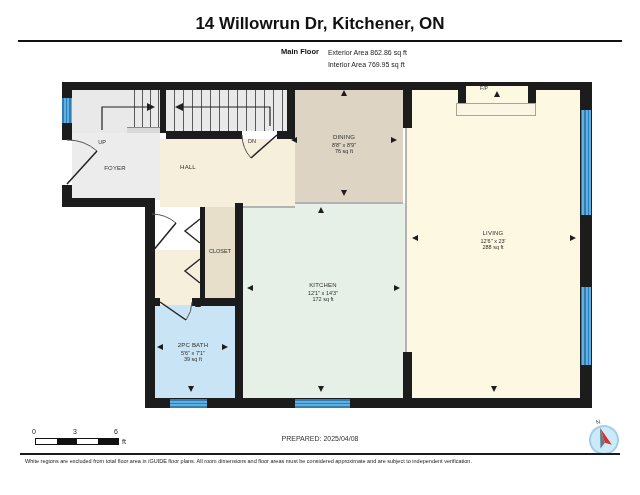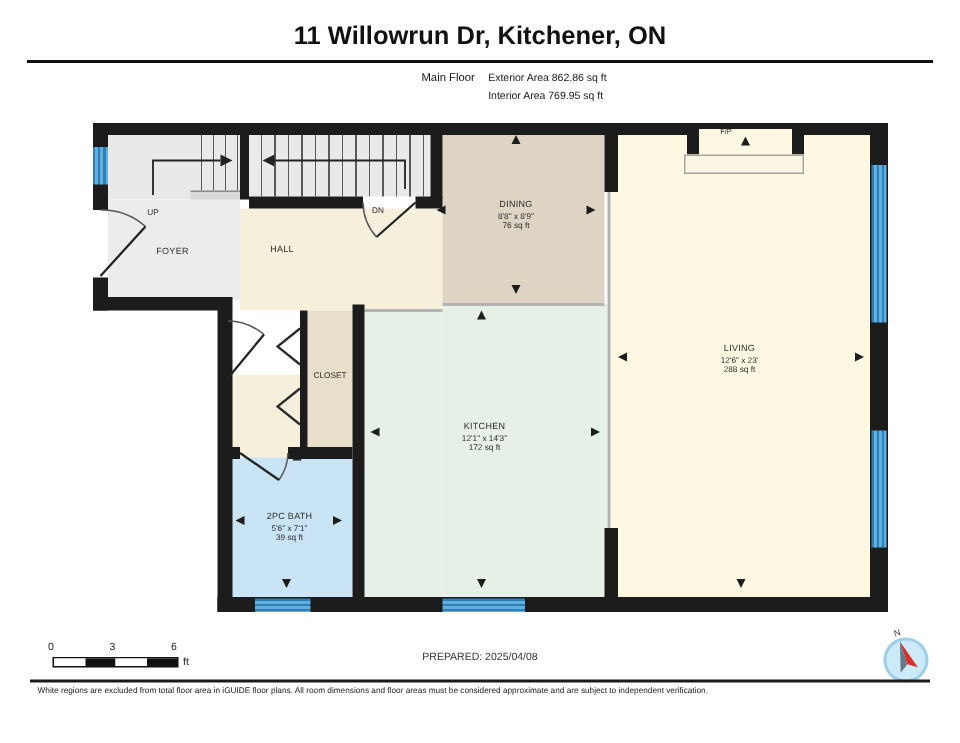--- a/index.html
+++ b/index.html
@@ -19,24 +19,24 @@
   .da-left{position:absolute;width:0;height:0;border-top:3.5px solid transparent;border-bottom:3.5px solid transparent;border-right:6px solid #1d1d1d;}
   .da-right{position:absolute;width:0;height:0;border-top:3.5px solid transparent;border-bottom:3.5px solid transparent;border-left:6px solid #1d1d1d;}
   .treads1{position:absolute;background:repeating-linear-gradient(to right,#e9e9e9 0 7px,#5a5a5a 7px 8px);}
   .treads2{position:absolute;background:repeating-linear-gradient(to right,#e9e9e9 0 8px,#5a5a5a 8px 9px);}
 </style>
 </head>
 <body>
 
 <div id="page">
 
-  <div class="abs" style="left:0;top:14px;width:640px;text-align:center;font-size:17px;font-weight:bold;color:#111;">11 Willowrun Dr, Kitchener, ON</div>
+  <div class="abs" style="left:0;top:14px;width:640px;text-align:center;font-size:17px;font-weight:bold;color:#111;">14 Willowrun Dr, Kitchener, ON</div>
   <div class="abs" style="left:18px;top:40px;width:604px;height:2px;background:#111;"></div>
   <div class="abs" style="left:281px;top:47px;display:flex;gap:9px;align-items:flex-start;">
-    <div style="font-size:7.5px;font-weight:normal;color:#111;">Main Floor</div>
+    <div style="font-size:7.5px;font-weight:bold;color:#111;">Main Floor</div>
     <div style="font-size:7px;line-height:12px;color:#222;">
       <div>Exterior Area 862.86 sq ft</div>
       <div>Interior Area 769.95 sq ft</div>
     </div>
   </div>
 
   <div class="abs" style="left:72px;top:90px;width:88px;height:43px;background:#e9e9e9;"></div>
   <div class="treads1" style="left:127px;top:90px;width:33px;height:37px;"></div>
   <div class="abs" style="left:127px;top:127px;width:33px;height:7px;background:#d9d9d9;border-top:1px solid #8a8a8a;border-bottom:1px solid #8a8a8a;"></div>
   <div class="treads2" style="left:166px;top:90px;width:121px;height:41px;"></div>

